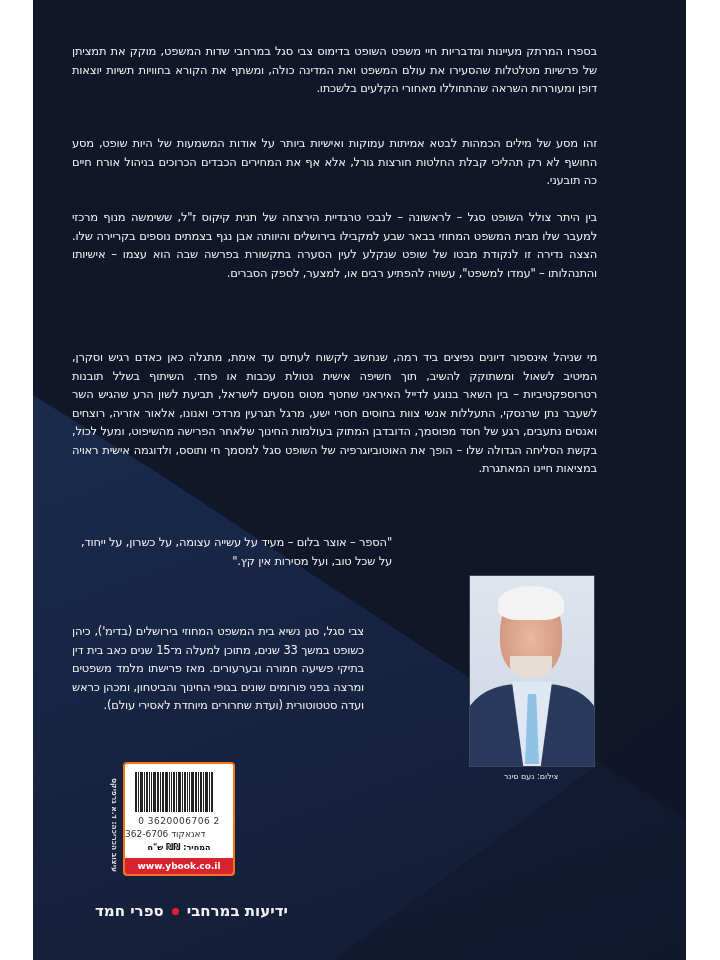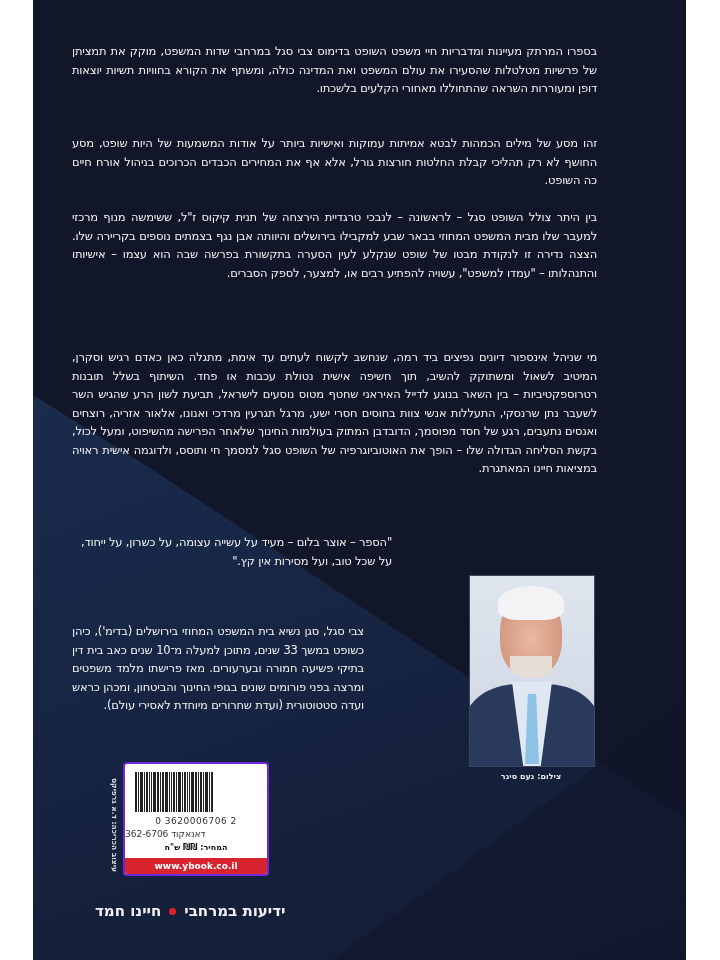--- a/index.html
+++ b/index.html
@@ -59,25 +59,25 @@
     .photo .shirt {
       position: absolute; left: 42px; top: 106px; width: 40px; height: 90px;
       background: #dfe7f2; clip-path: polygon(0 0, 100% 0, 70% 100%, 30% 100%);
     }
     .photo .tie {
       position: absolute; left: 55px; top: 118px; width: 14px; height: 70px;
       background: #8fc3e6; clip-path: polygon(20% 0, 80% 0, 100% 100%, 0 100%);
     }
     .photo-credit {
       position: absolute; left: 469px; top: 772px; width: 124px; text-align: center; direction: rtl;
-      color: #e8e8e8; font-size: 8px; font-weight: bold;
+      color: #e8e8e8; font-size: 8px; font-weight: normal;
     }
     .barcode-box {
       position: absolute; left: 123px; top: 762px; width: 108px; height: 110px;
-      background: #ffffff; border: 2px solid #6d28d9; border-radius: 4px; overflow: hidden; padding-left: 34px;
+      background: #ffffff; border: 2px solid #f97316; border-radius: 4px; overflow: hidden;
     }
     .bars { position: absolute; left: 10px; top: 8px; width: 86px; height: 40px; display: flex; align-items: stretch; }
     .bars span { display: block; background: #222; margin-right: 1px; }
     .isbn { position: absolute; left: 0; top: 52px; width: 100%; text-align: center; font-size: 9px; color: #333; font-family: "DejaVu Sans", sans-serif; letter-spacing: 0.5px;}
     .danacode { position: absolute; left: 0; top: 65px; width: 100%; text-align: left; font-size: 9px; color: #333; direction: rtl; }
     .price { position: absolute; left: 0; top: 79px; width: 100%; text-align: center; font-size: 8px; font-weight: bold; color: #111; direction: rtl; }
     .site { position: absolute; left: 0; bottom: 0; width: 100%; height: 16px; background: #d8242f; color: #fff; text-align: center; font-size: 9px; font-weight: bold; line-height: 16px; }
     .vertical-note {
       position: absolute; left: 96px; top: 770px; width: 110px; height: 14px;
       transform-origin: 0 0; transform: rotate(90deg) translate(0, -14px);
@@ -90,27 +90,27 @@
     .publisher .dot { width: 7px; height: 7px; border-radius: 50%; background: #e02030; display: inline-block; }
   </style>
 </head>
 <body>
 
 <div class="cover">
   <div class="band2"></div>
   <div class="shade"></div>
 
   <p class="text-block p1" style="position:absolute;margin:0;left:39px;">בספרו המרתק מעיינות ומדבריות חיי משפט השופט בדימוס צבי סגל במרחבי שדות המשפט, מוקק את תמציתן של פרשיות מטלטלות שהסעירו את עולם המשפט ואת המדינה כולה, ומשתף את הקורא בחוויות תשיות יוצאות דופן ומעוררות השראה שהתחוללו מאחורי הקלעים בלשכתו.</p>
-  <p class="text-block p2" style="position:absolute;margin:0;left:39px;">זהו מסע של מילים הכמהות לבטא אמיתות עמוקות ואישיות ביותר על אודות המשמעות של היות שופט, מסע החושף לא רק תהליכי קבלת החלטות חורצות גורל, אלא אף את המחירים הכבדים הכרוכים בניהול אורח חיים כה השופט.</p>
+  <p class="text-block p2" style="position:absolute;margin:0;left:39px;">זהו מסע של מילים הכמהות לבטא אמיתות עמוקות ואישיות ביותר על אודות המשמעות של היות שופט, מסע החושף לא רק תהליכי קבלת החלטות חורצות גורל, אלא אף את המחירים הכבדים הכרוכים בניהול אורח חיים כה תובעני.</p>
   <p class="text-block p3" style="position:absolute;margin:0;left:39px;">בין היתר צולל השופט סגל – לראשונה – לנבכי טרגדיית הירצחה של תנית קיקוס ז"ל, ששימשה מנוף מרכזי למעבר שלו מבית המשפט המחוזי בבאר שבע למקבילו בירושלים והיוותה אבן נגף בצמתים נוספים בקריירה שלו. הצצה נדירה זו לנקודת מבטו של שופט שנקלע לעין הסערה בתקשורת בפרשה שבה הוא עצמו – אישיותו והתנהלותו – "עמדו למשפט", עשויה להפתיע רבים או, למצער, לספק הסברים.</p>
   <p class="text-block p4" style="position:absolute;margin:0;left:39px;">מי שניהל אינספור דיונים נפיצים ביד רמה, שנחשב לקשוח לעתים עד אימת, מתגלה כאן כאדם רגיש וסקרן, המיטיב לשאול ומשתוקק להשיב, תוך חשיפה אישית נטולת עכבות או פחד. השיתוף בשלל תובנות רטרוספקטיביות – בין השאר בנוגע לדייל האיראני שחטף מטוס נוסעים לישראל, תביעת לשון הרע שהגיש השר לשעבר נתן שרנסקי, התעללות אנשי צוות בחוסים חסרי ישע, מרגל תגרעין מרדכי ואנונו, אלאור אזריה, רוצחים ואנסים נתעבים, רגע של חסד מפוסמך, הדובדבן המתוק בעולמות החינוך שלאחר הפרישה מהשיפוט, ומעל לכול, בקשת הסליחה הגדולה שלו – הופך את האוטוביוגרפיה של השופט סגל למסמך חי ותוסס, ולדוגמה אישית ראויה במציאות חיינו המאתגרת.</p>
 
   <p class="text-block quote" style="position:absolute;margin:0;left:39px;">"הספר – אוצר בלום – מעיד על עשייה עצומה, על כשרון, על ייחוד, על שכל טוב, ועל מסירות אין קץ."</p>
 
-  <p class="text-block bio" style="position:absolute;margin:0;left:39px;">צבי סגל, סגן נשיא בית המשפט המחוזי בירושלים (בדימ'), כיהן כשופט במשך 33 שנים, מתוכן למעלה מ־10 שנים כאב בית דין בתיקי פשיעה חמורה ובערעורים. מאז פרישתו מלמד משפטים ומרצה בפני פורומים שונים בגופי החינוך והביטחון, ומכהן כראש ועדה סטטוטורית (ועדת שחרורים מיוחדת לאסירי עולם).</p>
+  <p class="text-block bio" style="position:absolute;margin:0;left:39px;">צבי סגל, סגן נשיא בית המשפט המחוזי בירושלים (בדימ'), כיהן כשופט במשך 33 שנים, מתוכן למעלה מ־15 שנים כאב בית דין בתיקי פשיעה חמורה ובערעורים. מאז פרישתו מלמד משפטים ומרצה בפני פורומים שונים בגופי החינוך והביטחון, ומכהן כראש ועדה סטטוטורית (ועדת שחרורים מיוחדת לאסירי עולם).</p>
 
   <div class="photo" style="left:436px;">
     <div class="suit"></div>
     <div class="shirt"></div>
     <div class="tie"></div>
     <div class="head"></div>
     <div class="hair"></div>
     <div class="beard"></div>
   </div>
   <div class="photo-credit" style="left:436px;">צילום: נעם סינר</div>
@@ -151,15 +151,15 @@
     </div>
     <div class="isbn">0 3620006706 2</div>
     <div class="danacode">דאנאקוד 362-6706</div>
     <div class="price">המחיר: ₪₪ ש"ח</div>
     <div class="site">www.ybook.co.il</div>
   </div>
 
   <div class="publisher" style="left:62px;">
     <span>ידיעות במרחבי</span>
     <span class="dot"></span>
-    <span>חיינו חמד</span>
+    <span>ספרי חמד</span>
   </div>
 </div>
 
 </body></html>

